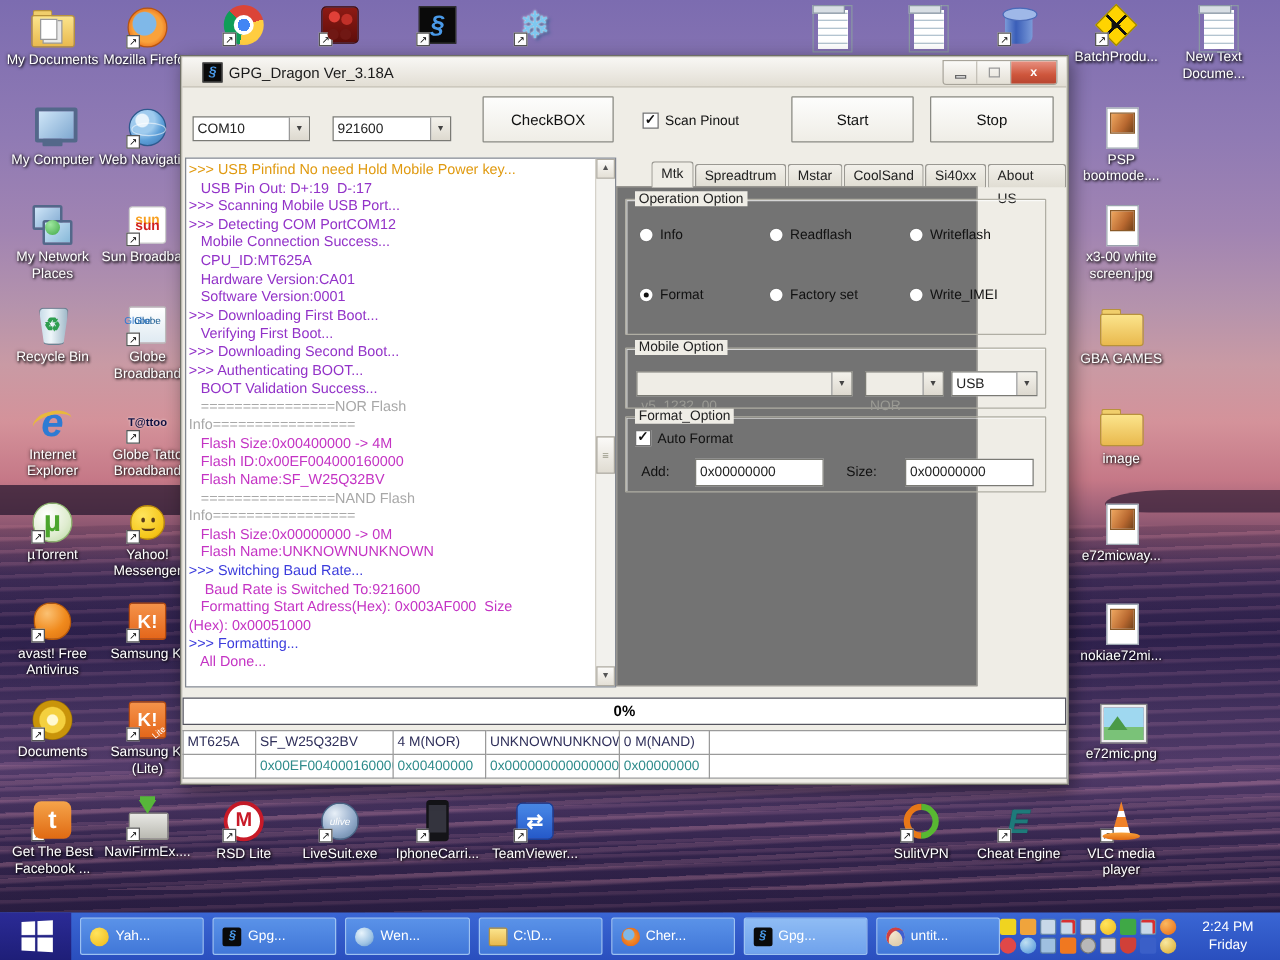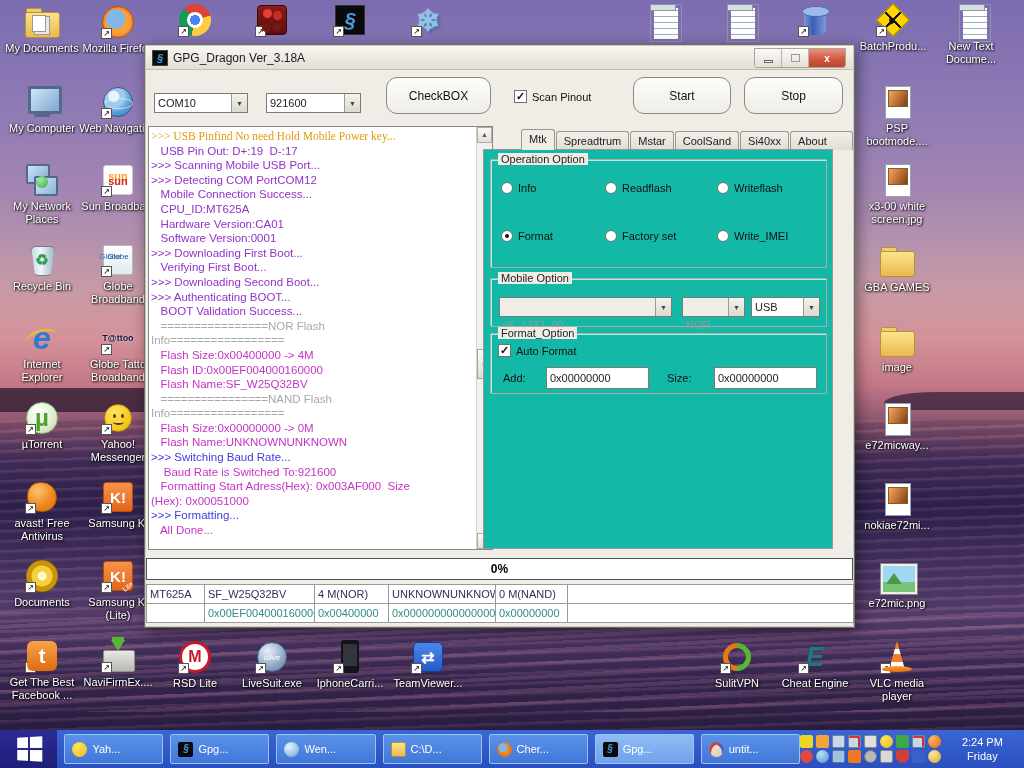--- a/index.html
+++ b/index.html
@@ -170,71 +170,71 @@
   .ic-imgthumb::before { content:""; position:absolute; top:5px; left:2px; width:32px; height:26px;
     background:linear-gradient(#9fd8f0 0 60%, #7ac278 60%); border:2px solid #eee; outline:1px solid #888; }
   .ic-imgthumb::after { content:""; position:absolute; top:14px; left:7px; width:0; height:0;
     border-left:8px solid transparent; border-right:8px solid transparent; border-bottom:11px solid #4a9a48; }
 
   
   #win { position:absolute; left:144px; top:44px; width:711px; height:584px;
     background:#efede6; border:1px solid #6e6e66; box-shadow:0 0 0 1px #cdc9bf inset, 3px 4px 14px rgba(0,0,0,.45); z-index:5; }
   .titlebar { position:absolute; left:1px; top:1px; right:1px; height:24px;
     background:linear-gradient(#f8f7f4,#e2ded4); border-bottom:1px solid #c2beb2;
-    display:flex; align-items:center; padding-left:6px;text-align:center; }
+    display:flex; align-items:center; padding-left:16px;text-align:center; }
   .titleicon { width:16px; height:16px; background:#0a0a0a; border:1px solid #444; margin-right:5px;
     color:#4a9ae8; font-weight:bold; font-style:italic; font-size:11px; text-align:center; line-height:14px; }
   .titleicon::after { content:"\00A7"; }
   .titletext { font-size:12px; color:#1a1a1a; }
   .winbtns { position:absolute; right:7px; top:2px; display:flex; border:1px solid #a8a49a; border-radius:0 0 3px 3px; overflow:hidden; }
   .wb { width:27px; height:18px; background:linear-gradient(#fbfaf8,#e4e0d6); border-right:1px solid #b8b4aa;
     display:flex; align-items:center; justify-content:center; color:#555; font-size:10px; cursor:pointer; }
   .wb.close { width:36px; border-right:none; background:linear-gradient(#e89080,#ce563c 60%,#b84530); color:#fff; font-weight:bold; }
   .wb .mingl { width:9px; height:3px; border:1px solid #666; background:#f8f8f8; margin-top:6px; }
   .wb .maxgl { width:9px; height:8px; border:1px solid #999; }
 
-  .btn { position:absolute; background:linear-gradient(#fdfdfc,#efede6); border:1px solid #8a8a84; border-radius:11px;
+  .btn { position:absolute; background:linear-gradient(#fdfdfc,#efede6); border:1px solid #8a8a84; border-radius:1px;
     font-size:12px; color:#111; display:flex; align-items:center; justify-content:center; cursor:pointer; }
   .combo { position:absolute; height:20px; background:#fff; border:1px solid #7a7a74; display:flex; align-items:center; cursor:pointer; }
   .combo .cv { flex:1; padding-left:3px; font-size:11px; color:#222; white-space:nowrap; overflow:hidden; }
   .combo .arr { width:16px; height:100%; background:linear-gradient(#f4f2ec,#ddd9cf); border-left:1px solid #999;
     display:flex; align-items:center; justify-content:center; font-size:7px; color:#444; }
   .combo .arr::after { content:"\25BC"; }
   .combo.disabled { background:#efede6; }
   .combo.disabled .cv { color:#9a9a94;margin-top:36px; }
 
   .chk { position:absolute; display:flex; align-items:center; cursor:pointer; }
   .chk .box { width:13px; height:13px; background:#fff; border:1px solid #707070; margin-right:5px;
     font-size:11px; font-weight:bold; line-height:11px; text-align:center; color:#111; }
   .chk.checked .box::after { content:"\2713"; }
   .chk .ct { font-size:11px; color:#111; }
 
   .logpanel { position:absolute; left:3px; top:81px; width:345px; height:424px; background:#fff;
     border:1px solid #828790; overflow:hidden; }
   .logtext { position:absolute; left:2px; top:2px; right:18px; bottom:0; }
   .log-line { font-size:11.5px; line-height:14.6px; white-space:pre; overflow:hidden; }
-  .log-line.orange { color:#e09a10;font-family:Liberation Serif, serif; }
+  .log-line.orange { color:#e09a10; }
   .log-line.purple { color:#9232c8; }
   .log-line.magenta { color:#c434c4; }
   .log-line.gray { color:#a8a8a8; }
   .log-line.blue { color:#3c3cdc; }
   .sbar { position:absolute; right:0; top:0; width:16px; height:100%; background:#f2f1ed; border-left:1px solid #d5d2ca; }
   .sarrow { position:absolute; left:0; width:15px; height:16px; background:linear-gradient(#fbfaf8,#e4e0d6);
     border:1px solid #b0aca2; font-size:7px; color:#555; text-align:center; line-height:14px; cursor:pointer; }
   .sarrow.up { top:0; } .sarrow.up::after { content:"\25B2"; }
   .sarrow.dn { bottom:0; } .sarrow.dn::after { content:"\25BC"; }
   .sthumb { position:absolute; left:0; top:222px; width:15px; height:30px; background:linear-gradient(#fbfaf8,#e0dcd2);
     border:1px solid #a8a49a; color:#998; font-size:9px; text-align:center; line-height:28px; cursor:grab; }
   .sthumb::after { content:"\2261"; }
 
   .tabs { position:absolute; left:357px; top:84px; display:flex; align-items:flex-end; }
   .tab { height:19px; padding:0 7px; background:linear-gradient(#f2f0ea,#e0ddd3); border:1px solid #9a9892; border-bottom:none;
     border-radius:3px 3px 0 0; font-size:11px; color:#222; line-height:18px; margin-right:1px; cursor:pointer; }
   .tab.active { height:21px; background:#efede6; position:relative; z-index:2; font-weight:normal;margin-left:19px; }
-  .tabpanel { position:absolute; left:338px; top:104px; width:350px; height:400px; background:#14b8a6; border:1px solid #9a9892; }
+  .tabpanel { position:absolute; left:348px; top:104px; width:289px; height:400px; background:#737373; border:1px solid #9a9892; }
 
   .gbox { position:absolute; border:1px solid #b0aea4; border-radius:1px; box-shadow:1px 1px 0 rgba(255,255,255,.7) inset; }
   .gb-label { position:absolute; top:-7px; left:7px; background:#efede6; padding:0 3px; font-size:11px; color:#222; }
 
   .radio { position:absolute; display:flex; align-items:center; cursor:pointer; }
   .radio .rc { width:12px; height:12px; border:1px solid #707070; border-radius:50%; background:#fff; margin-right:5px; position:relative; }
   .radio.sel .rc::after { content:""; position:absolute; left:3px; top:3px; width:4px; height:4px; border-radius:50%; background:#111; }
   .radio .rt { font-size:11px; color:#111; }
 
   .field { position:absolute; height:22px; background:#fff; border:1px solid #7a7a74; font-size:11px; color:#222; padding:0 3px;

